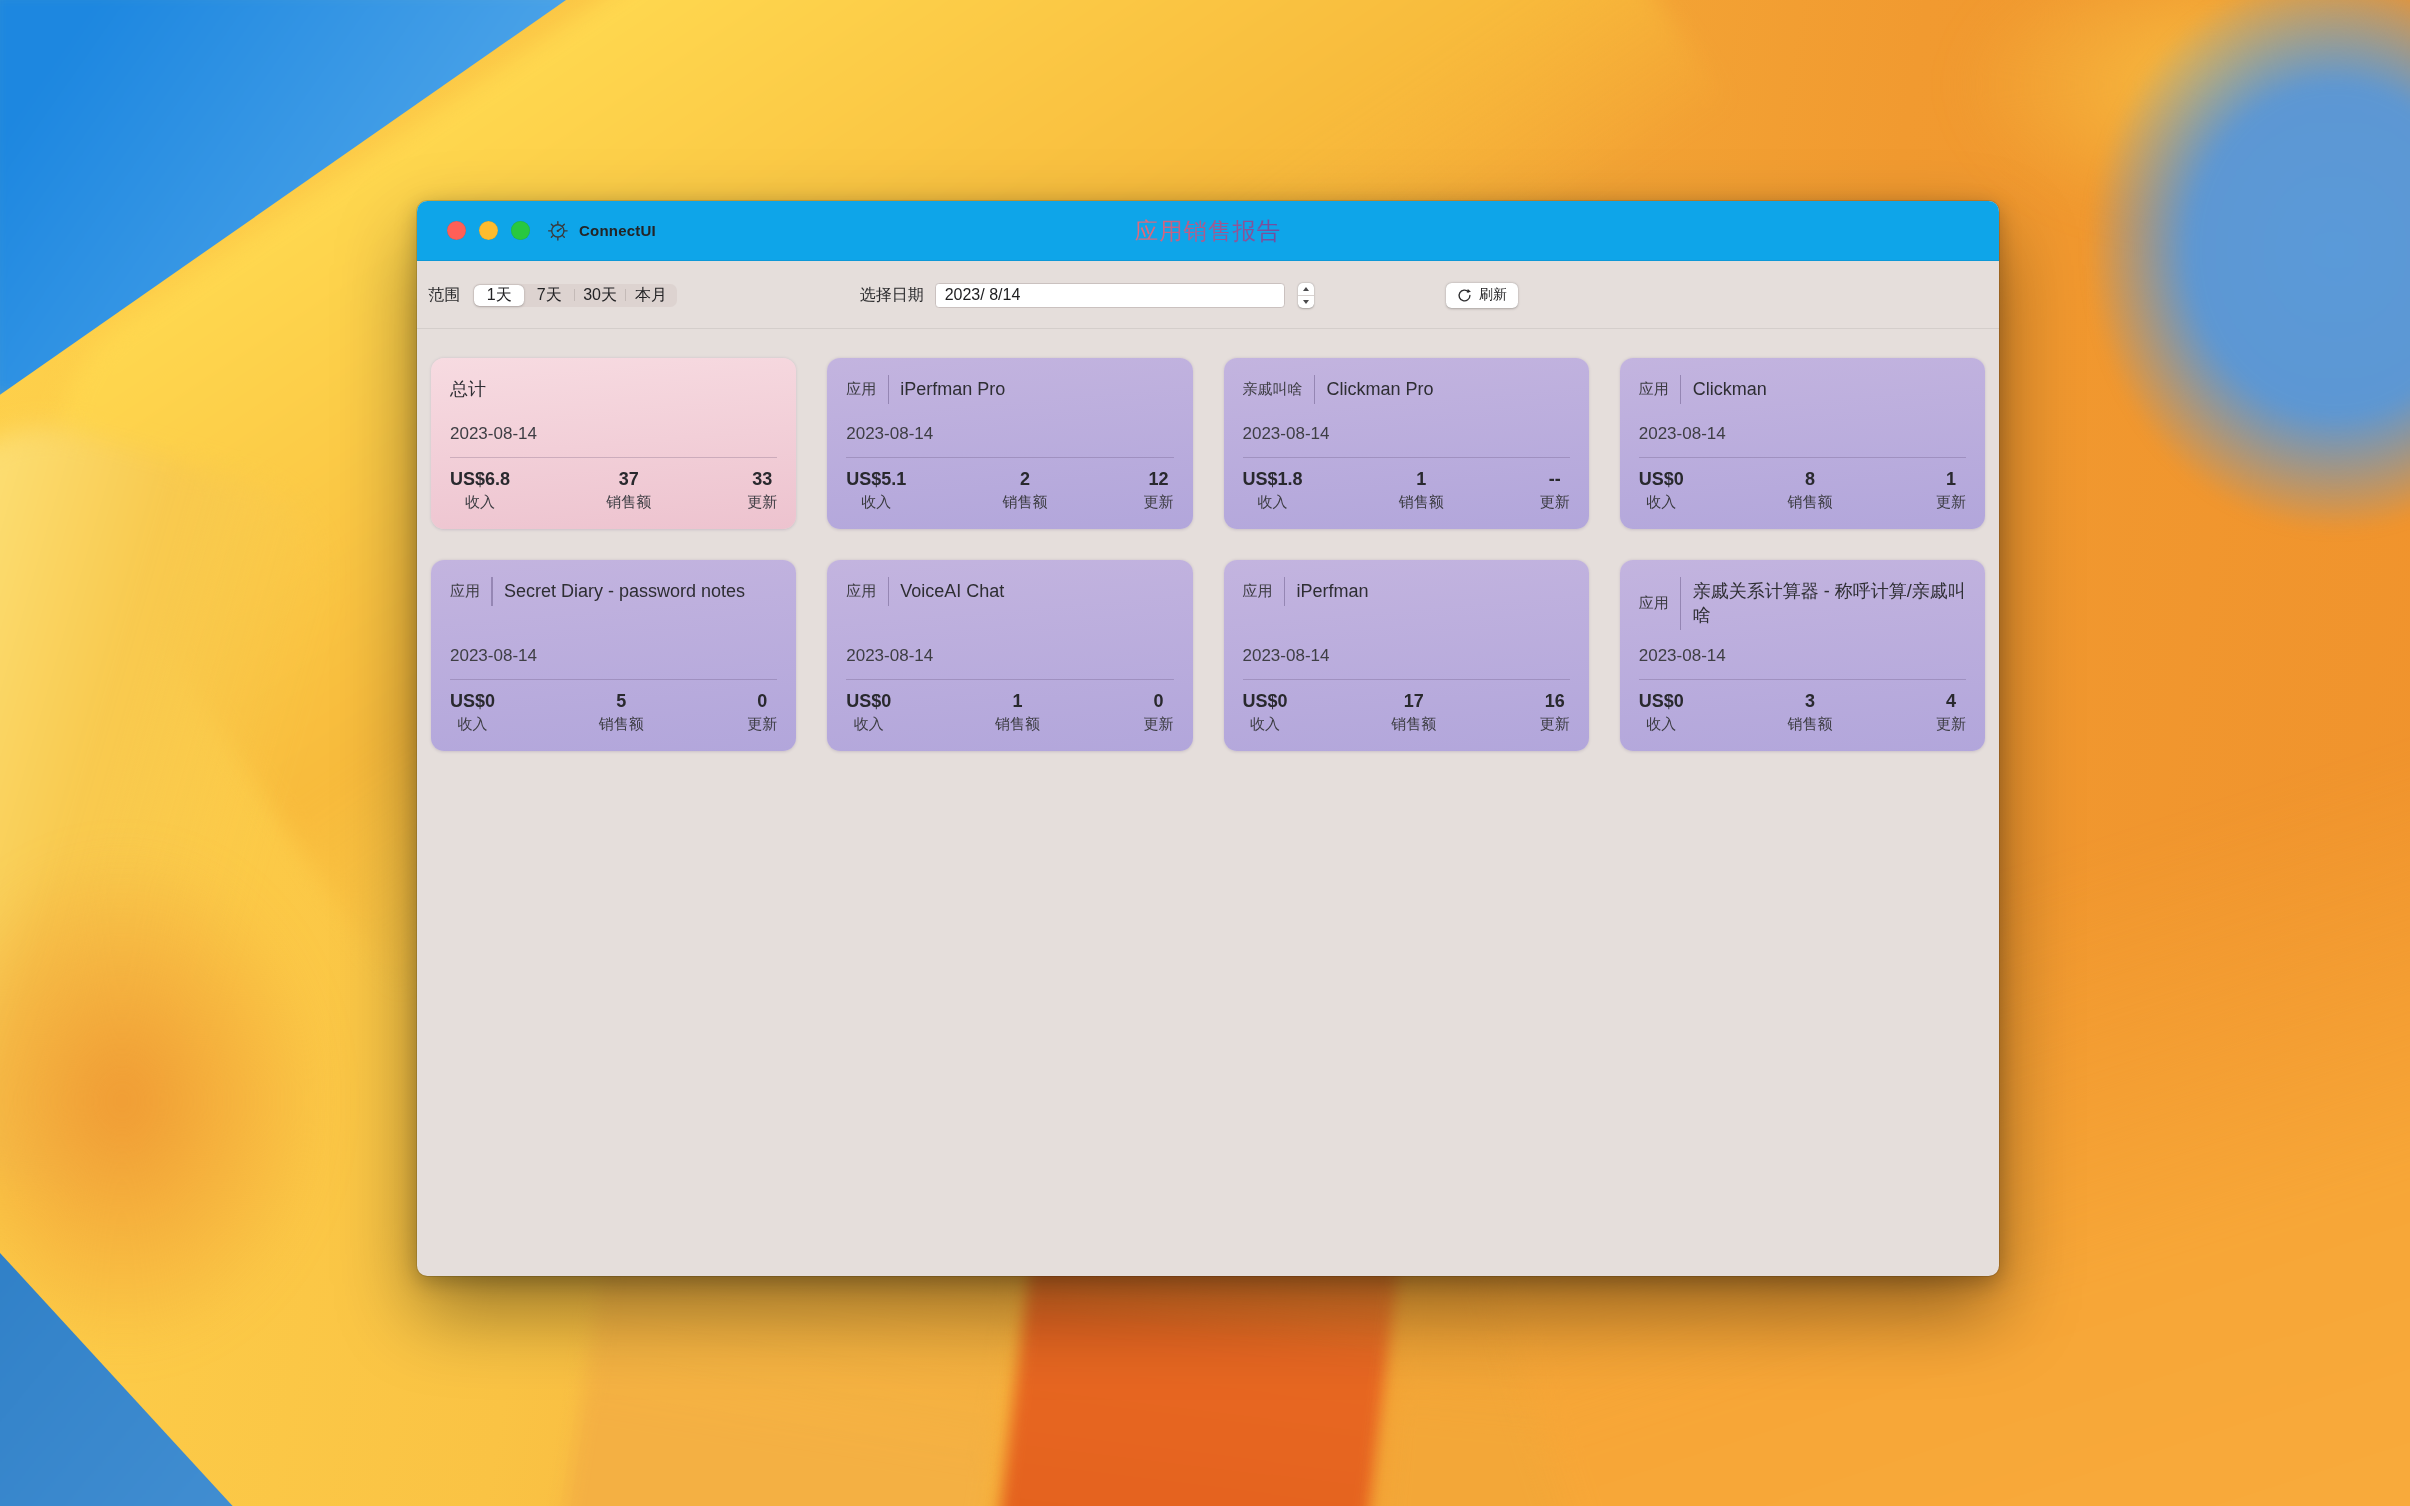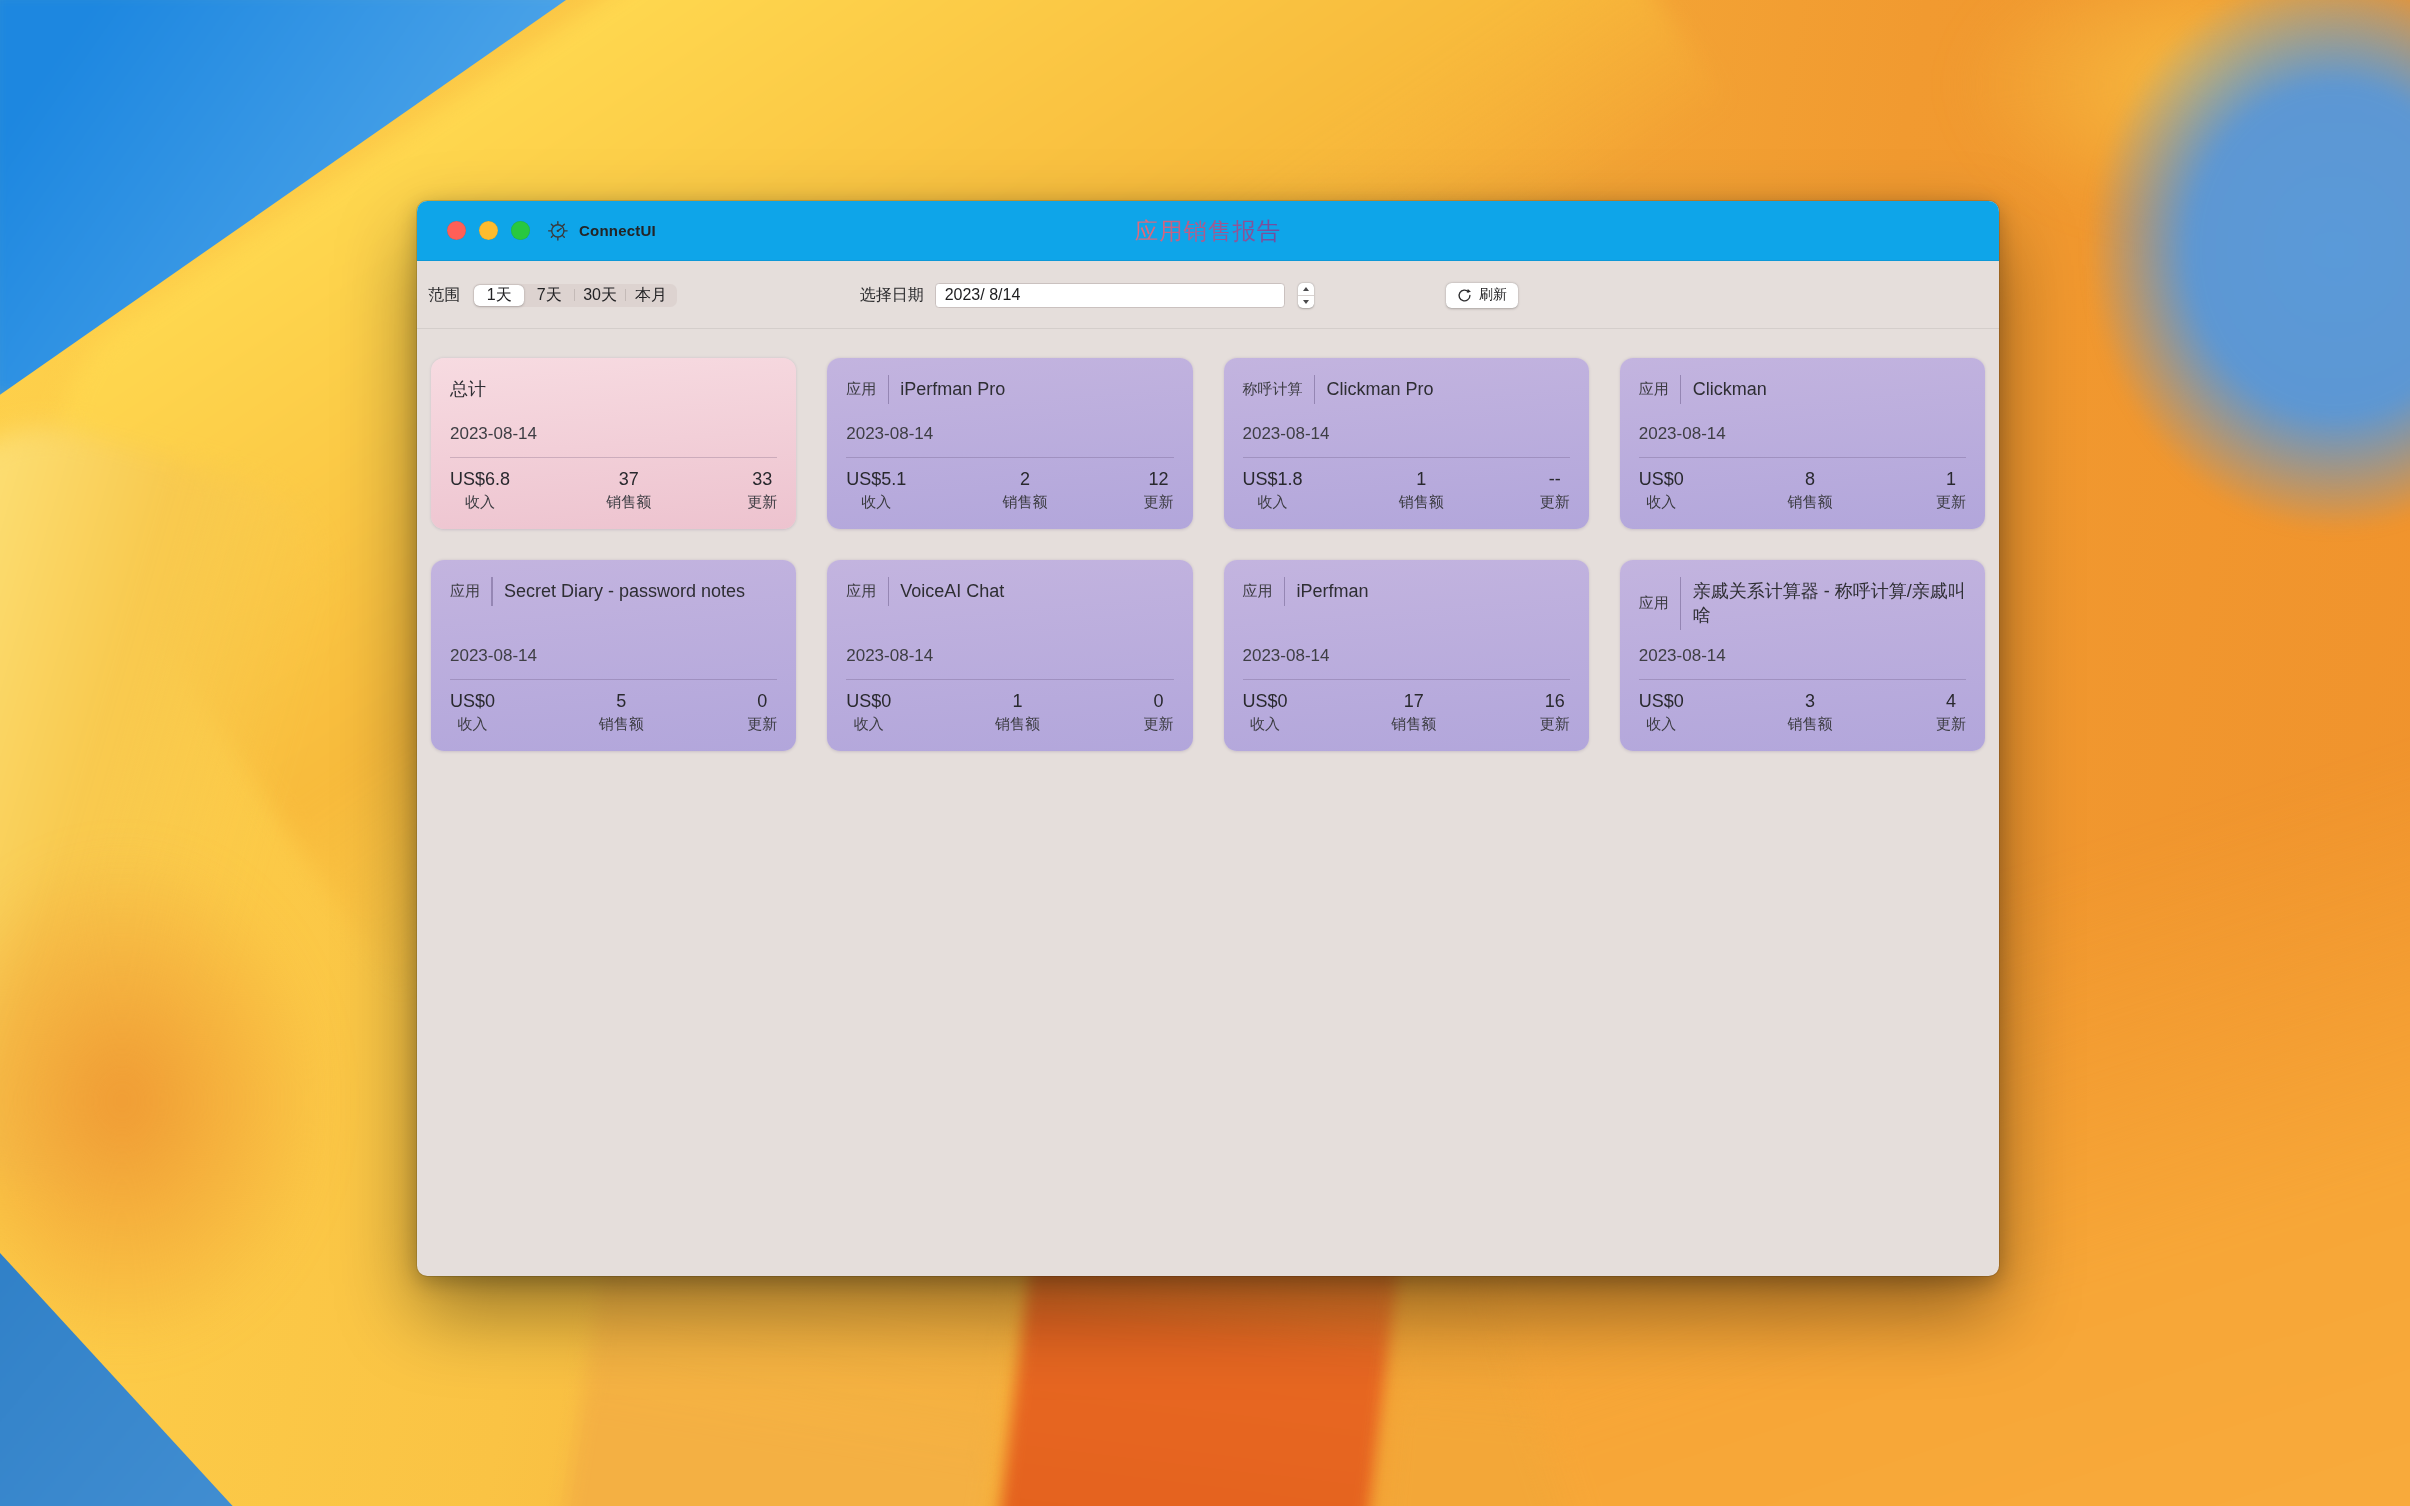--- a/index.html
+++ b/index.html
@@ -87,21 +87,21 @@
     box-shadow:0 0.9px 2.8px rgba(80,60,110,0.18);}
   .card.pink{background:linear-gradient(175deg,#f7dbe1 0%,#edc3cf 100%);}
   .card-header{display:flex;align-items:stretch;}
   .card-tag{font-size:15px;color:#3c3c42;align-self:center;white-space:nowrap;}
   .tag-divider{width:1.4px;background:rgba(58,44,90,0.32);margin:-2.8px 11.3px;align-self:stretch;}
   .card-title{flex:1;font-size:18px;font-weight:500;color:#2e2e33;line-height:23.5px;align-self:center;}
   .card-date{margin-top:auto;padding-top:19px;font-size:17px;color:#3e3e44;}
   .card-divider{margin-top:13px;height:0.9px;background:rgba(60,40,80,0.20);}
   .card-stats{margin-top:11.3px;display:flex;justify-content:space-between;align-items:flex-end;}
   .stat{text-align:center;}
-  .stat-value{font-size:18px;font-weight:400;color:#29292e;}
+  .stat-value{font-size:18px;font-weight:700;color:#29292e;}
   .stat-label{margin-top:2.8px;font-size:15px;color:#3c3c42;}
 </style>
 </head>
 <body>
 
 <div class="desktop">
   <div class="wp wp-band"></div>
   <div class="wp wp-blue-tl"></div>
   <div class="wp wp-tr-yellow"></div>
   <div class="wp wp-blue-right"></div>
@@ -207,21 +207,21 @@
         <div class="stat-label">销售额</div>
       </div>
       <div class="stat">
         <div class="stat-value">12</div>
         <div class="stat-label">更新</div>
       </div>
     </div>
   </div>
         <div class="card">
     <div class="card-header">
-      <span class="card-tag">称呼计算</span>
+      <span class="card-tag">亲戚叫啥</span>
       <span class="tag-divider"></span>
       <span class="card-title">Clickman Pro</span>
     </div>
     <div class="card-date">2023-08-14</div>
     <div class="card-divider"></div>
     <div class="card-stats">
       <div class="stat">
         <div class="stat-value">US$1.8</div>
         <div class="stat-label">收入</div>
       </div>

